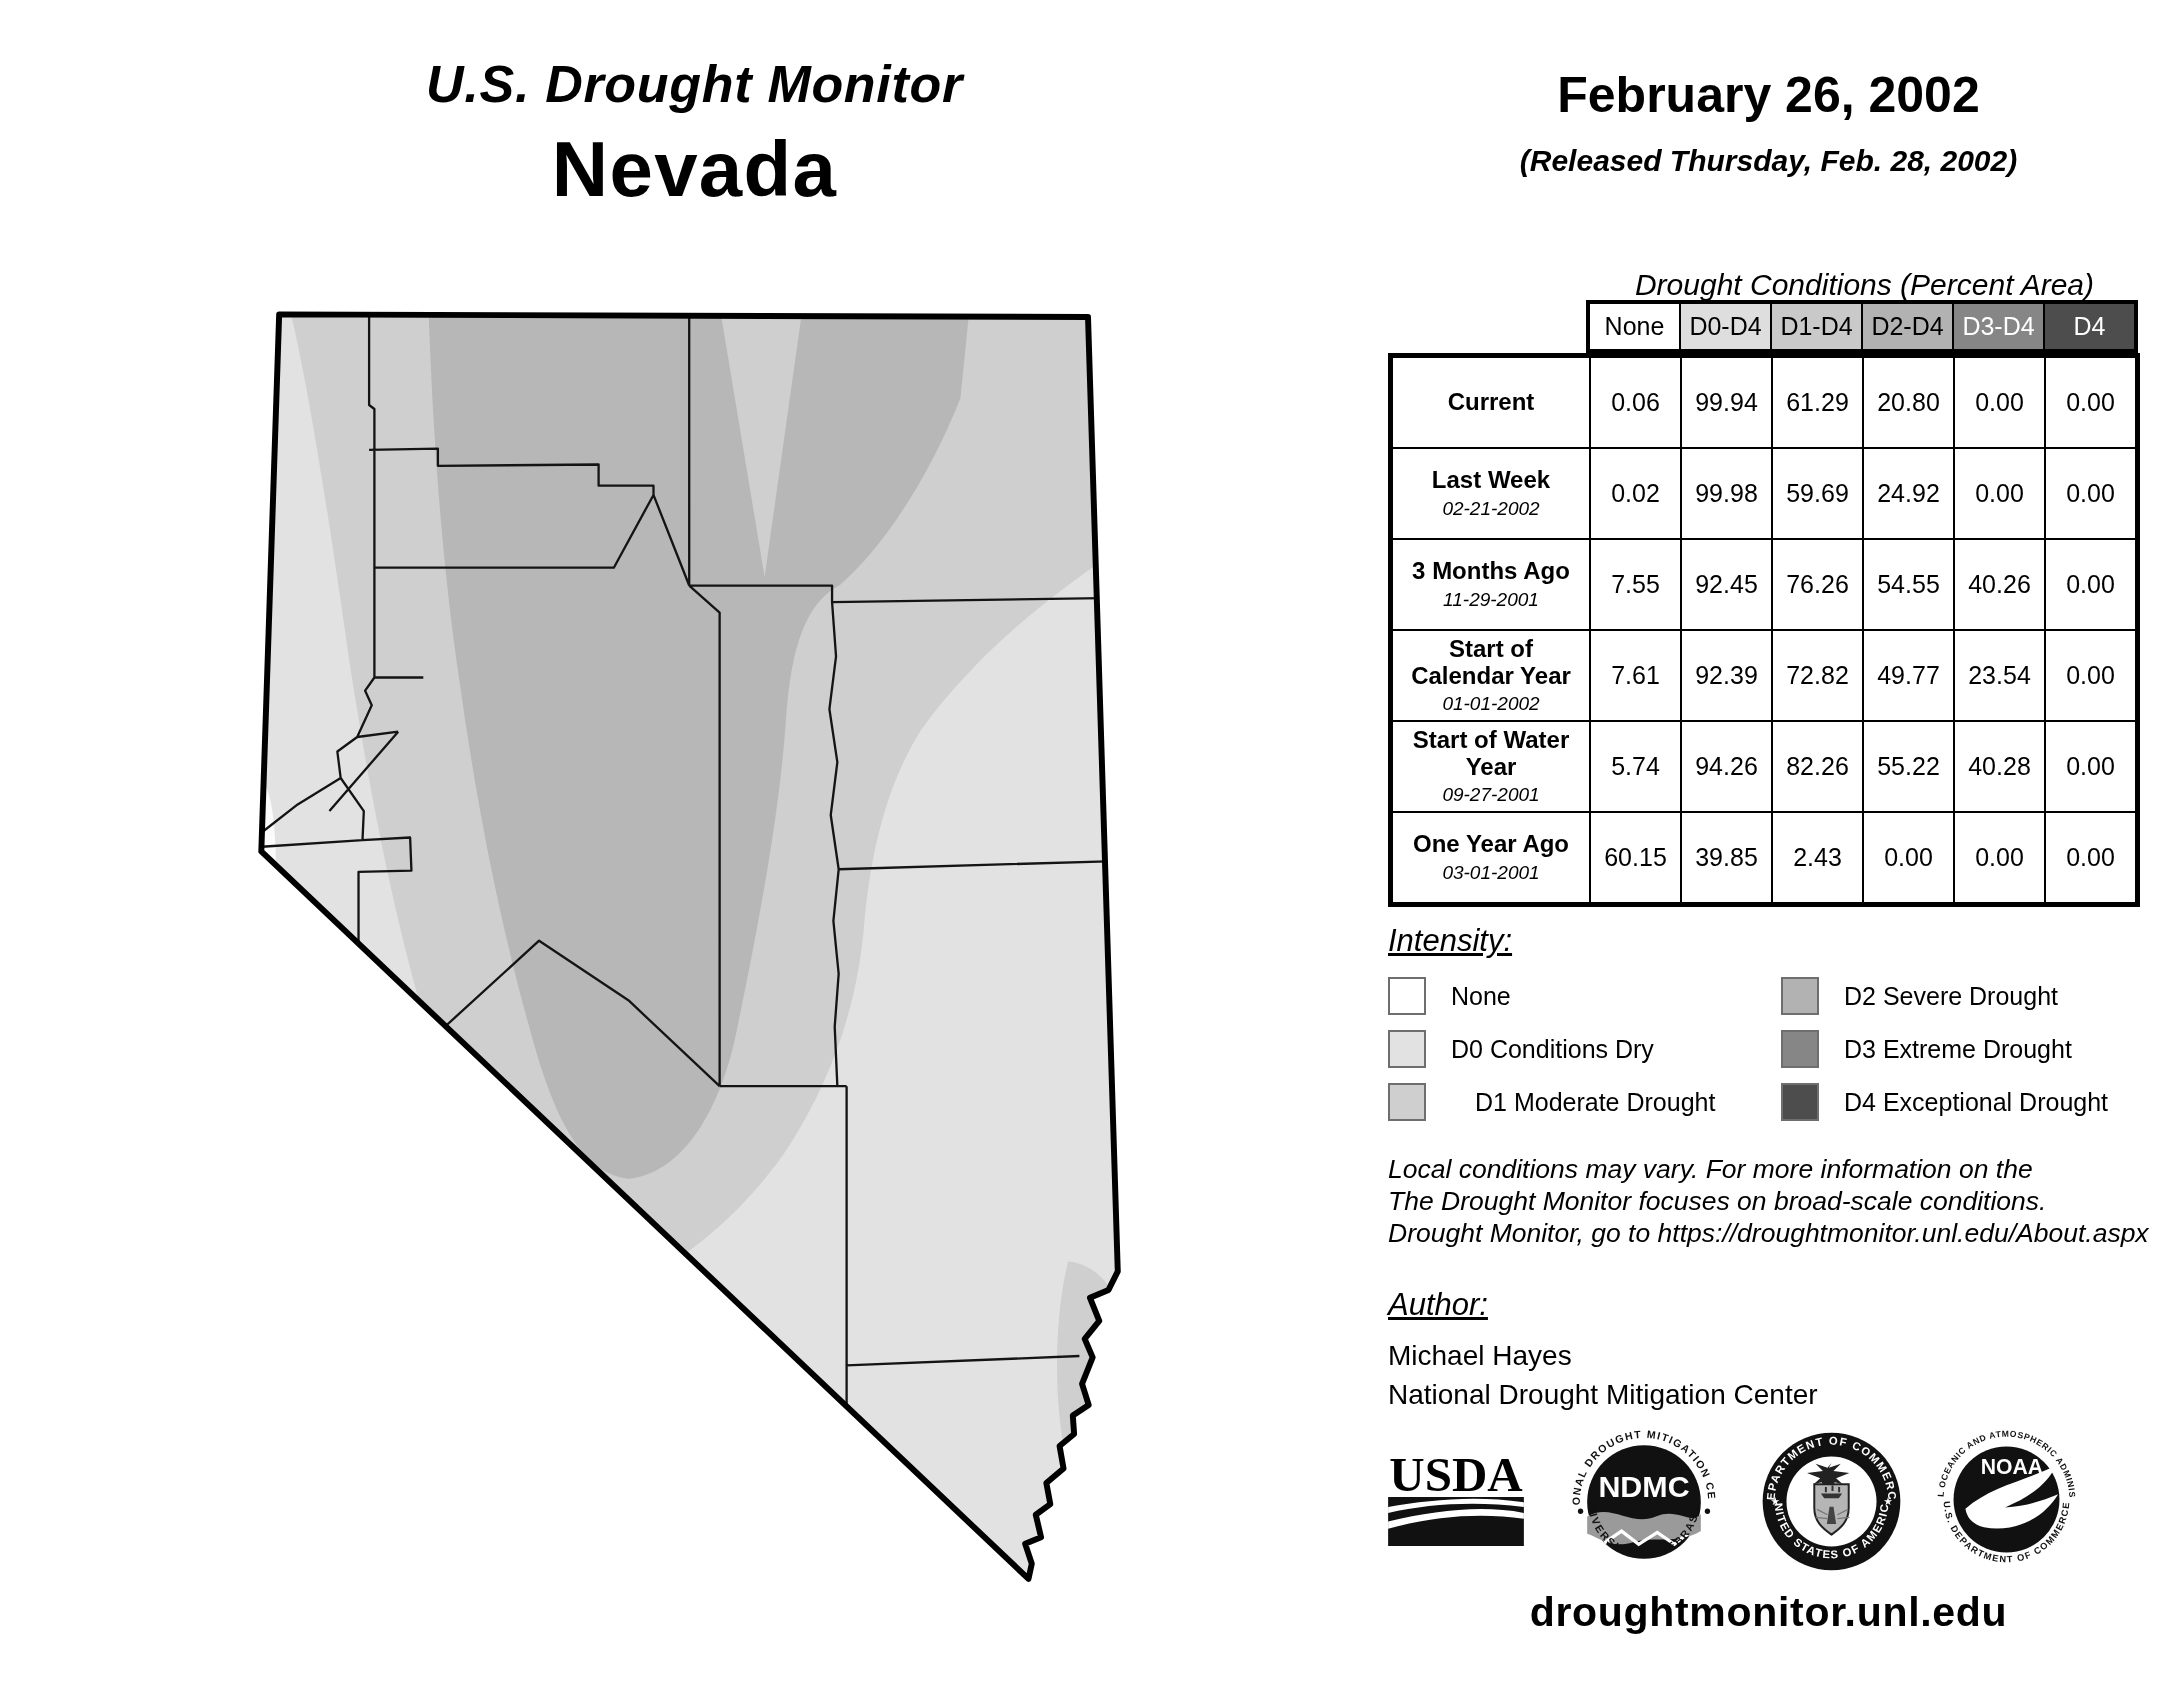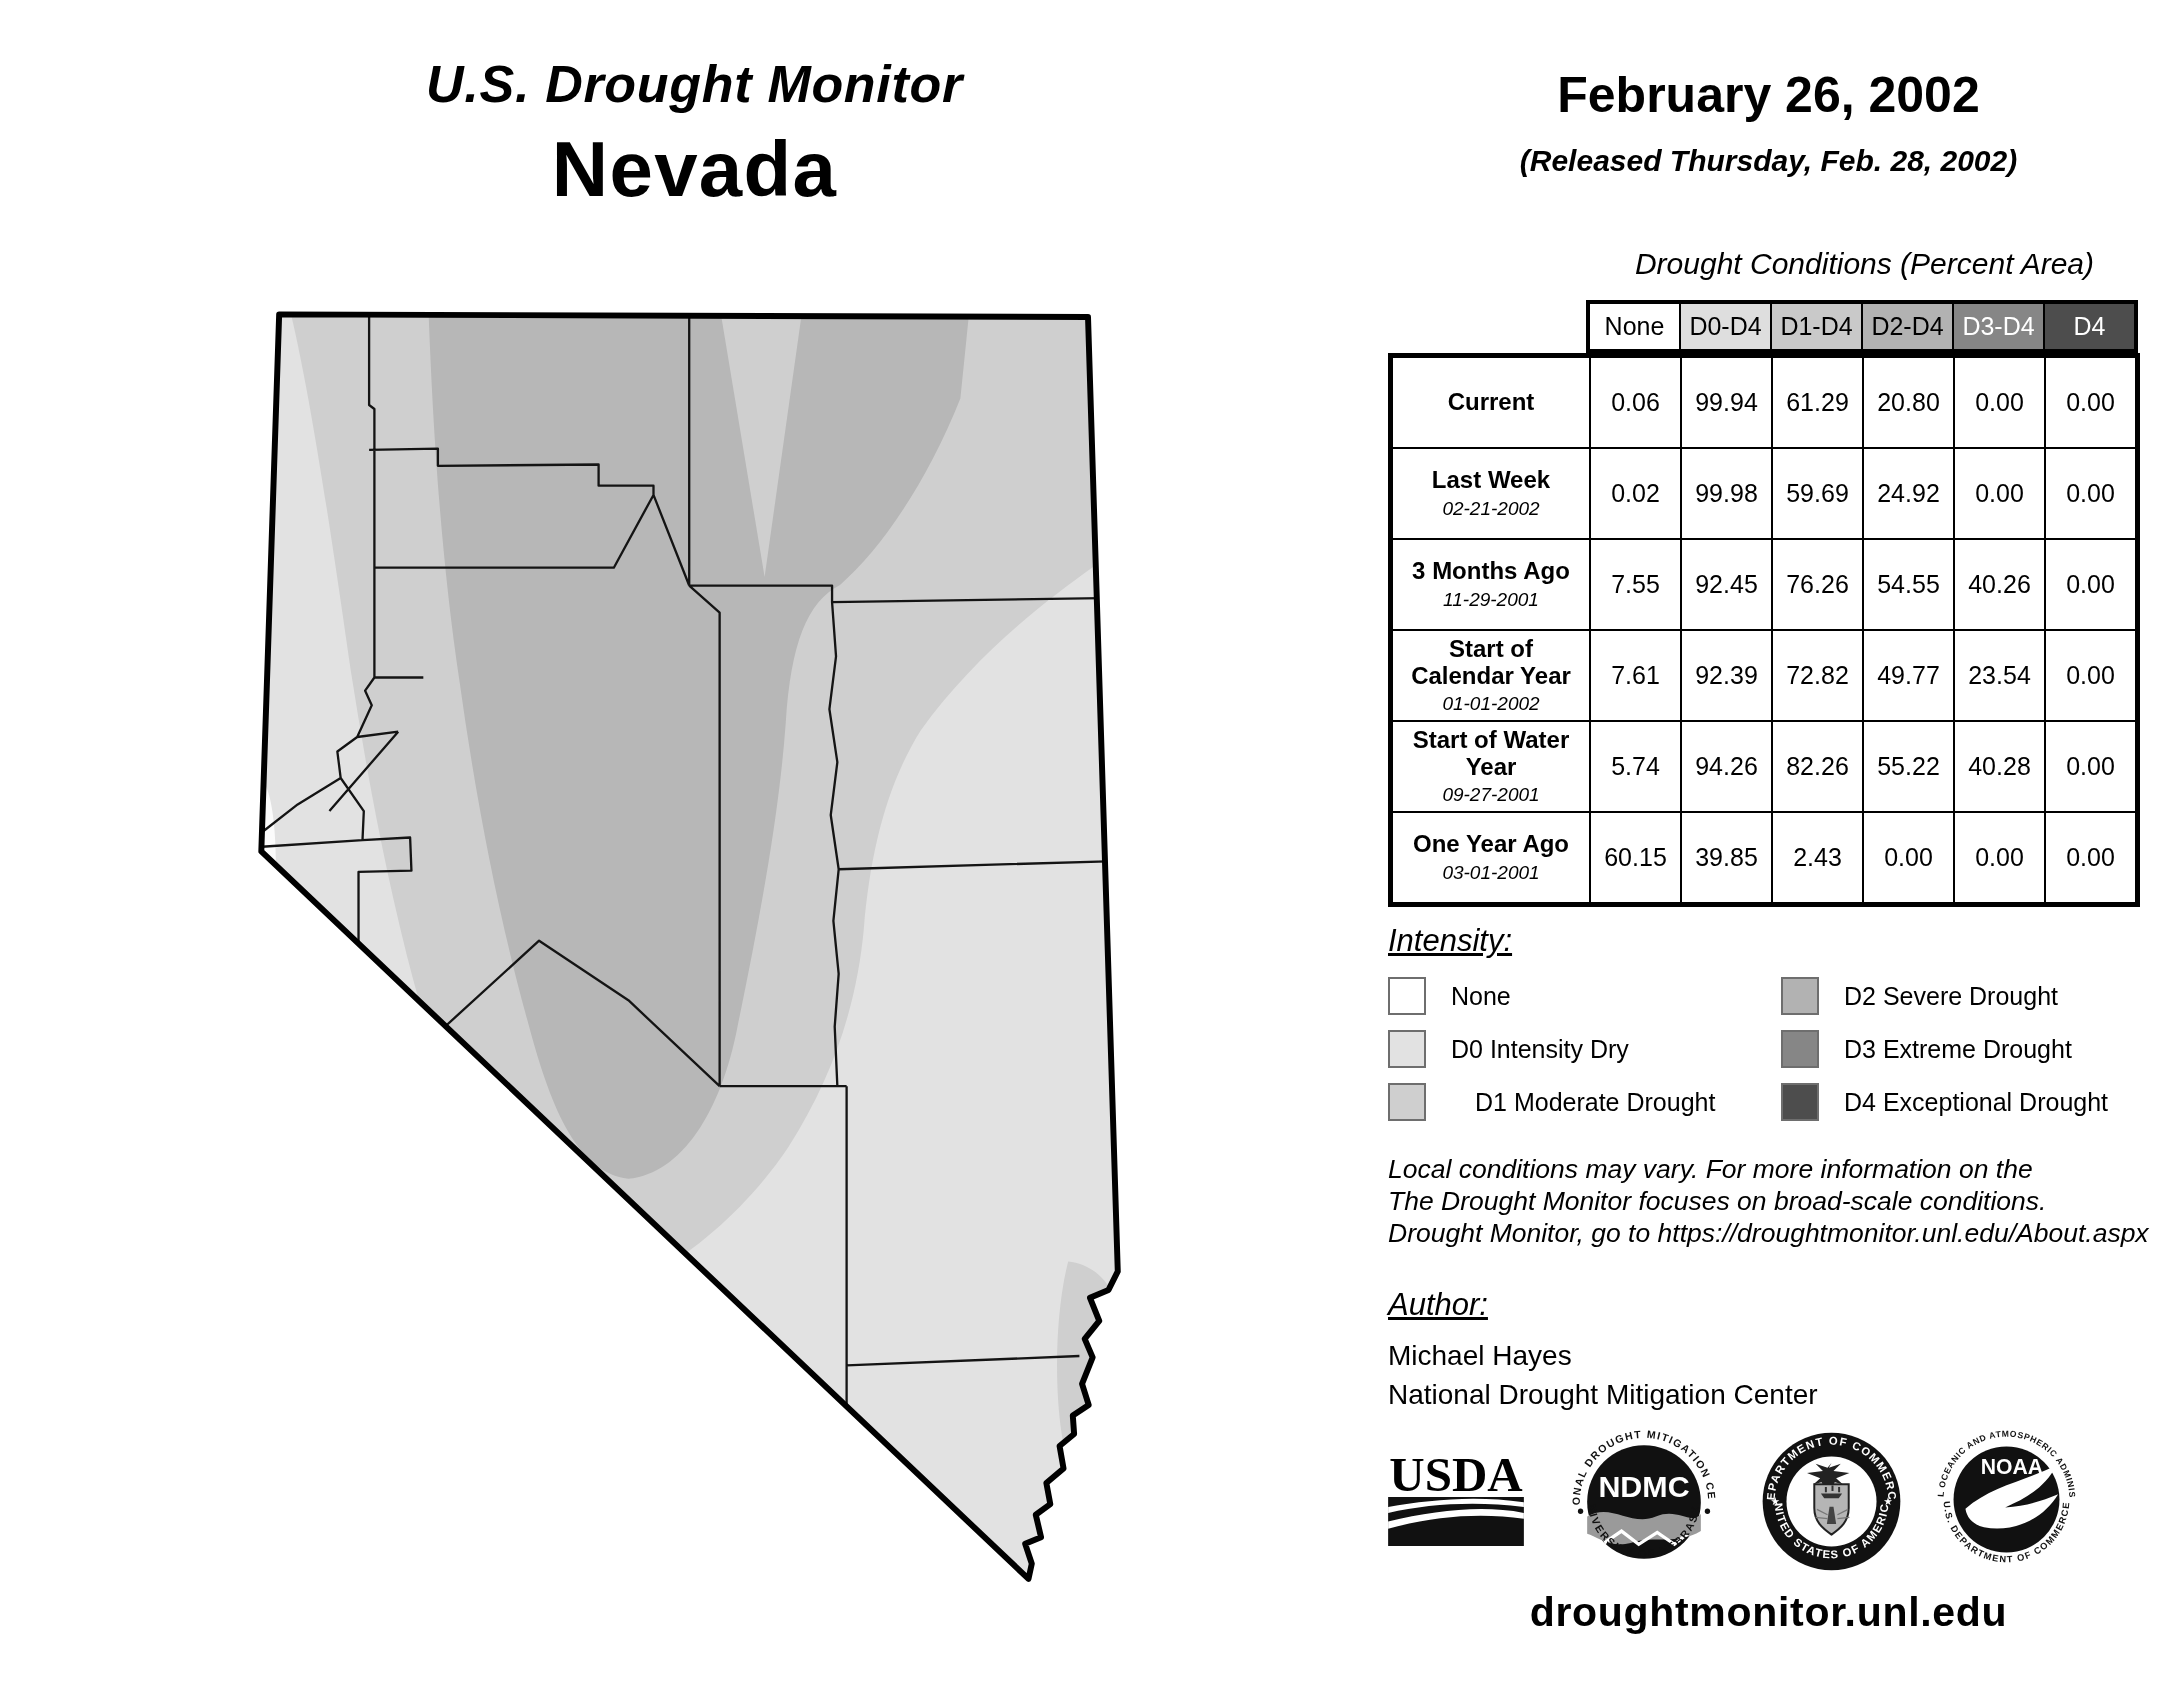--- a/index.html
+++ b/index.html
@@ -14,21 +14,21 @@
   .title1 { left:258px; top:54px; width:873px; text-align:center;
             font-size:52px; font-weight:bold; font-style:italic; letter-spacing:0.7px; }
   .title2 { left:258px; top:124px; width:873px; text-align:center;
             font-size:78px; font-weight:bold; letter-spacing:1.3px; }
   #mapsvg { left:258px; top:299px; }
 
   
   .rdate   { left:1388px; top:66px;  width:761px; text-align:center; font-size:50px; font-weight:bold; }
   .rrel    { left:1388px; top:144px;  width:761px; text-align:center; font-size:30px; font-weight:bold; font-style:italic; }
   .rvalid  { left:1388px; top:197px;  width:761px; text-align:center; font-size:30px; font-weight:bold; }
-  .ttitle  { left:1585px; top:247px;  width:559px;  text-align:center; font-size:30px; font-style:italic; }
+  .ttitle  { left:1585px; top:268px;  width:559px;  text-align:center; font-size:30px; font-style:italic; }
 
   .dm-table { left:1388px; top:300px; }
   .dm-head { position:absolute; left:198px; top:0; display:grid; grid-template-columns:repeat(6,91px);
              height:53px; border:3.3px solid #000; background:#000; grid-gap:0; }
   .dm-head .hc { display:flex; align-items:center; justify-content:center;
                  font-size:25px; border:1.3px solid #000; }
   .dm-body { position:absolute; left:0; top:53px; display:grid;
              grid-template-columns:198px repeat(6,91px); grid-auto-rows:91px;
              border:4px solid #000; background:#fff; }
   .dm-body > div { border:1.3px solid #000; display:flex; align-items:center; justify-content:center; }
@@ -200,21 +200,21 @@
 
   <div class="abs ltitle">Intensity:</div>
 
   <div class="abs legend">
     <div class="lg-item" style="left:0; top:0;">
       <span class="lg-sw" style="background-color: rgb(255, 255, 255);"></span>
       <span class="lg-lb">None</span>
     </div>
     <div class="lg-item" style="left:0; top:53px;">
       <span class="lg-sw" style="background-color: rgb(226, 226, 226);"></span>
-      <span class="lg-lb">D0 Intensity Dry</span>
+      <span class="lg-lb">D0 Conditions Dry</span>
     </div>
     <div class="lg-item" style="left:0; top:106px;gap:24px;">
       <span class="lg-sw" style="background-color: rgb(207, 207, 207);"></span>
       <span class="lg-lb">D1 Moderate Drought</span>
     </div>
     <div class="lg-item" style="left:393px; top:0;">
       <span class="lg-sw" style="background-color: rgb(178, 178, 178);"></span>
       <span class="lg-lb">D2 Severe Drought</span>
     </div>
     <div class="lg-item" style="left:393px; top:53px;">

